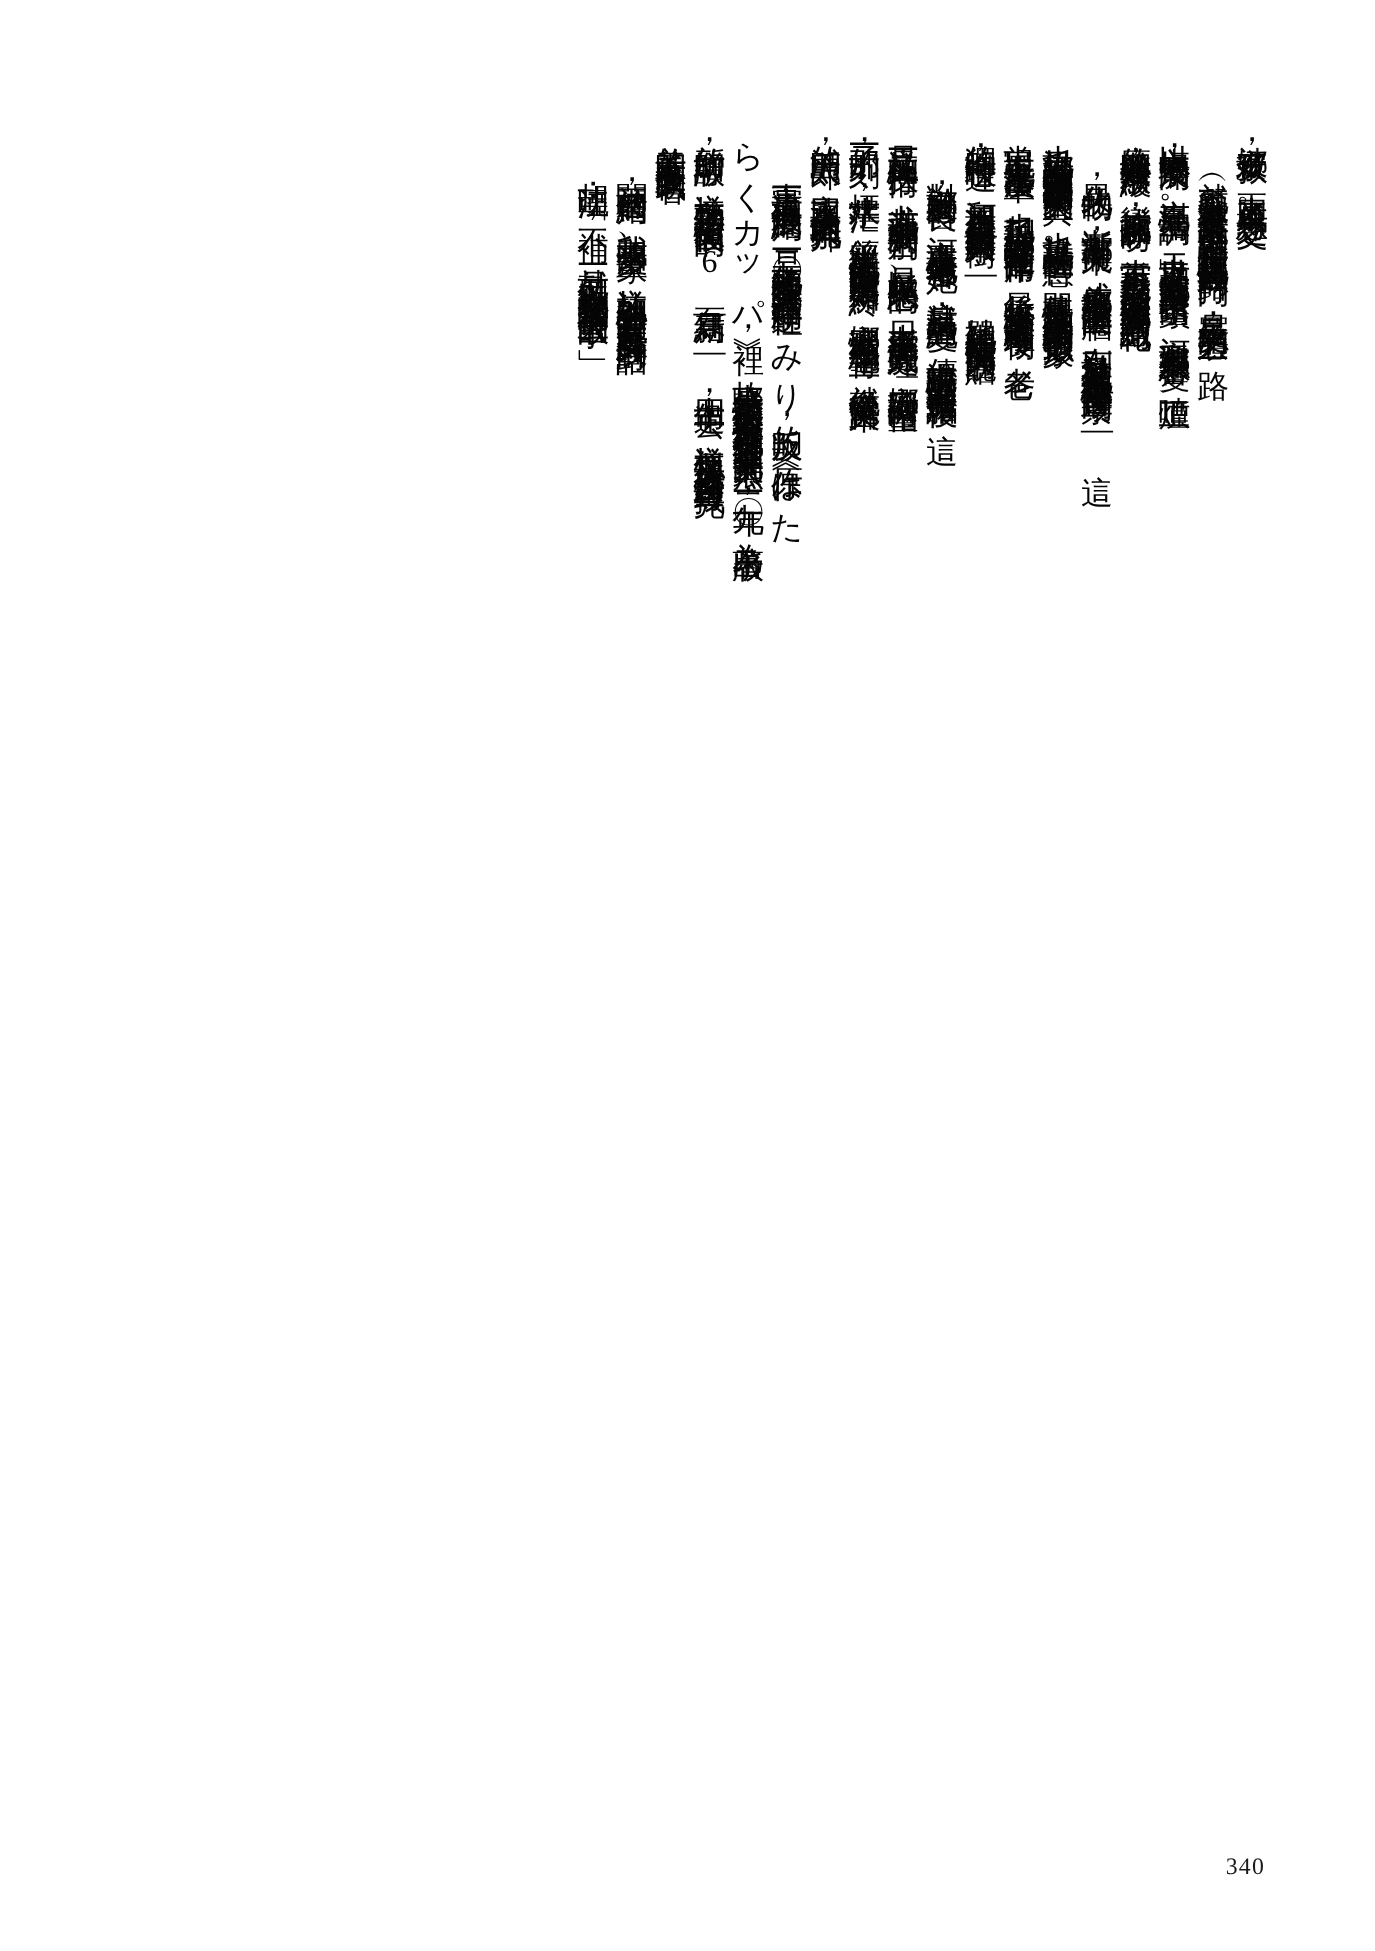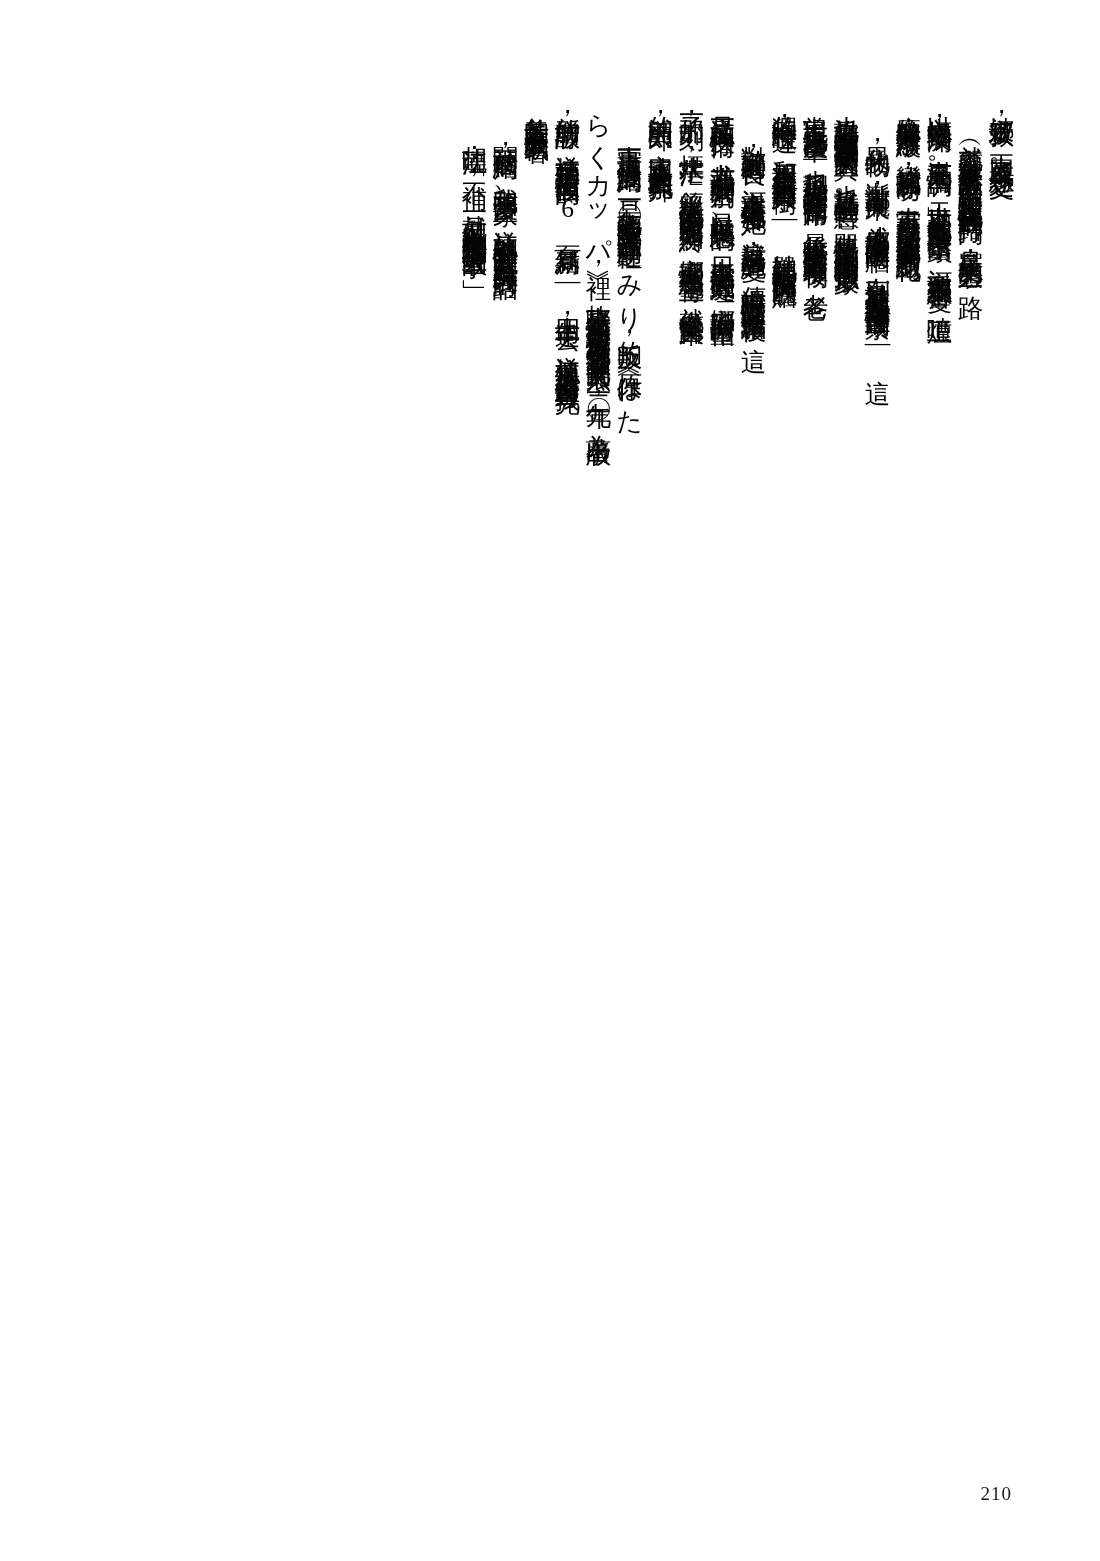--- a/index.html
+++ b/index.html
@@ -82,15 +82,15 @@
     <div class="col">子的那一刻，煙水茫茫，曾經出生入死的河童隨著潛艇已不知所終。安娜惘然坐在烏龜背上，就像從龍宮歸來</div>
     <div class="col">的浦島太郎，永遠回不去之前的異托邦了。</div>
     <div class="col indent">事實上這樣一個浪漫的結局，是二〇一九年的逆柱意味裂對二〇〇五年的逆柱いみり的反叛，原作《はた</div>
     <div class="col">らくカッパ》裡，故事驟然結束在兩人終於在河邊市場找到不知道算不算完美的黃瓜。二〇一九年，為著出版</div>
     <div class="col">新的增訂版，逆柱主動加繪了這一頁後面的26頁新結局——十四年過去，逆柱似乎想通了為什麼河童對尋找完</div>
     <div class="col">美的黃瓜有這麼大的執著。</div>
     <div class="col indent">關於兩個結局，我和中國漫畫家、逆柱的熱心引介者胡曉江有這麼一點分歧的對話：</div>
     <div class="col indent">胡曉江：「不補，就是一個可以永遠熱熱鬧鬧進行下去的故事。」</div>
   </div>
 
-  <div id="page-number">210</div>
+  <div id="page-number">340</div>
 
 </div>
 
 </body></html>

